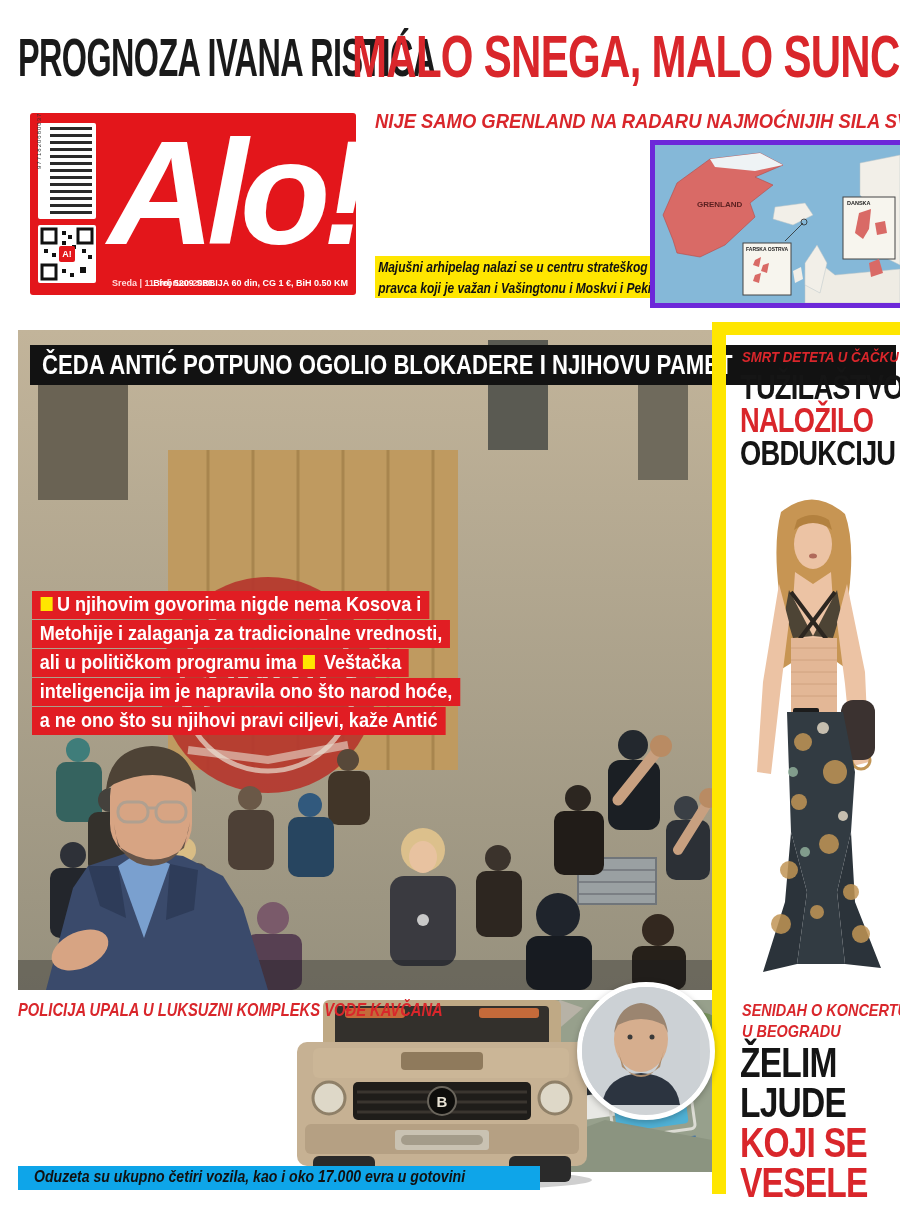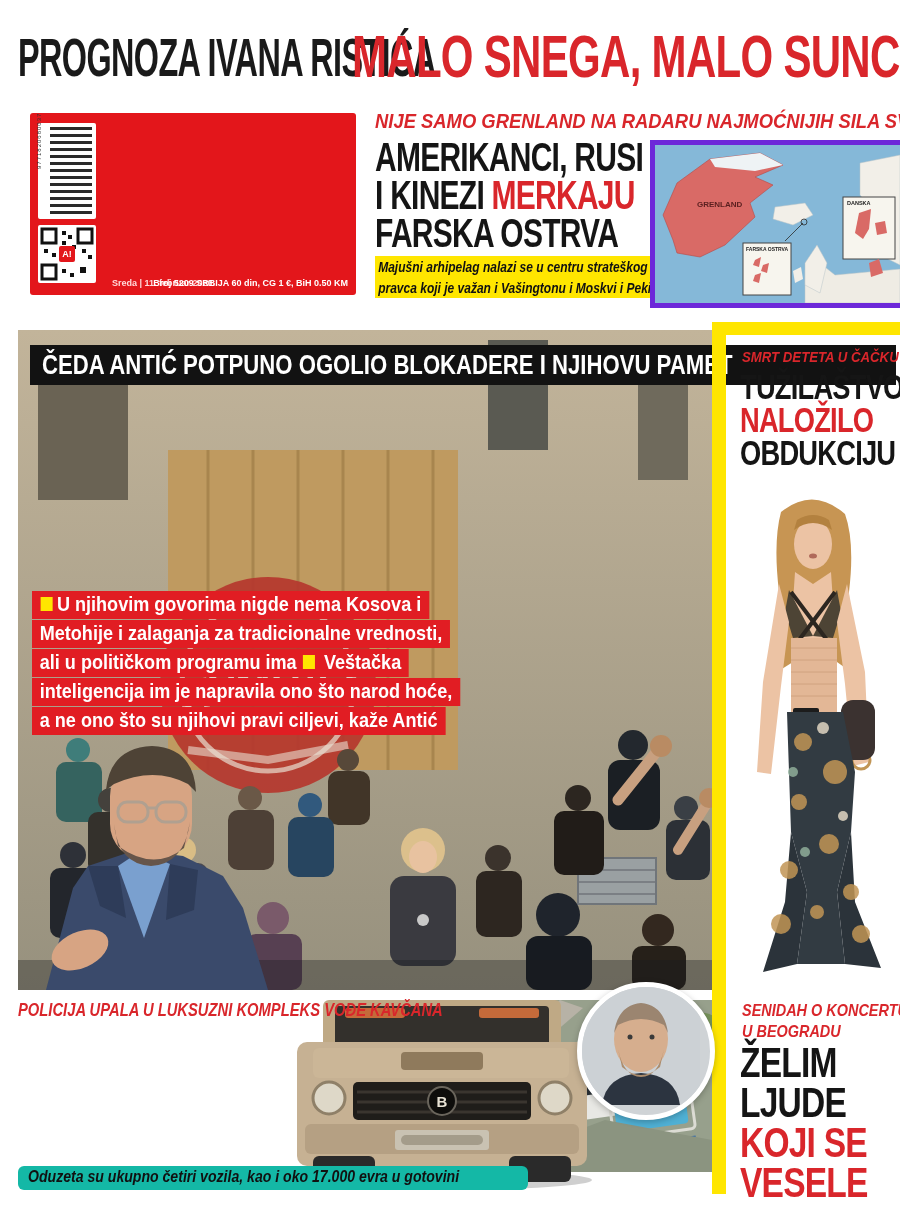--- a/index.html
+++ b/index.html
@@ -80,21 +80,21 @@
       transform-origin:0 0;white-space:nowrap;letter-spacing:-1px;}
   .sb-hl2 .red{color:#d9262b;}
 
   
   .zv-kicker{left:18px;top:1000px;font-size:18px;font-weight:bold;font-style:italic;color:#d9262b;
       transform:scaleX(.82);z-index:12;}
   .zv-hl{left:16px;top:1026px;line-height:45px;z-index:12;}
   .zv-hl .ln{display:block;font-size:49px;font-weight:bold;color:#151515;transform:scaleX(.80);
       transform-origin:0 0;white-space:nowrap;letter-spacing:-1px;}
   .zv-hl .red{color:#d9262b;}
-  .zv-caption{left:18px;top:1166px;background:#14b8a6;padding:2px 10px 4px;z-index:14;border-radius:6px;}
+  .zv-caption{left:18px;top:1166px;background:#0ea5e9;padding:2px 16px 4px;z-index:14;}
   .zv-caption span{display:inline-block;font-size:16px;font-weight:bold;font-style:italic;color:#111;
       transform:scaleX(.88);transform-origin:0 0;white-space:nowrap;}
   .aerial{left:465px;top:1000px;width:247px;height:172px;z-index:2;}
   .brabus{left:283px;top:984px;width:318px;height:206px;z-index:3;}
   .zvicer-circle{left:577px;top:982px;width:128px;height:128px;border-radius:50%;border:5px solid #fff;
       overflow:hidden;z-index:5;box-shadow:0 2px 6px rgba(0,0,0,.25);background:#cfd3d6;}
 </style>
 </head>
 <body>
 
@@ -123,30 +123,26 @@
           <rect x="44" y="24" width="4" height="4"></rect>
             <rect x="50" y="30" width="4" height="4"></rect>
           <rect x="24" y="44" width="4" height="4"></rect>
             <rect x="32" y="48" width="4" height="4"></rect>
           <rect x="42" y="42" width="6" height="6"></rect>
             <rect x="26" y="30" width="4" height="4"></rect>
         </g>
       </svg>
       <div class="qr-center">A!</div>
     </div>
+    <div class="alo-logo noselect">Alo!</div>
     <div class="mast-date">Sreda | 11. februar 2020.</div>
     <div class="mast-issue">Broj 5209 SRBIJA 60 din, CG 1 €, BiH 0.50 KM</div>
   </div>
 
   <span class="abs cnd faroe-kicker noselect">NIJE SAMO GRENLAND NA RADARU NAJMOĆNIJIH SILA SVETA</span>
-  <div class="abs faroe-hl">
-    <span class="ln">AMERIKANCI, RUSI</span>
-    <span class="ln"><span>I KINEZI </span><span class="red">MERKAJU</span></span>
-    <span class="ln">FARSKA OSTRVA</span>
-  </div>
   <div class="abs faroe-deck">
     <span class="dl"><span>Majušni arhipelag nalazi se u centru strateškog pomorskog</span></span>
     <span class="dl"><span>pravca koji je važan i Vašingtonu i Moskvi i Pekingu</span></span>
   </div>
   <div class="abs mapbox">
     <svg width="245" height="158" viewBox="0 0 245 158">
       <rect width="245" height="158" fill="#85b8d8"></rect>
       <path d="M18,95 8,70 22,38 55,14 105,8 128,20 100,32 118,40 95,58 100,72 70,100 45,112 22,108 Z" fill="#d96a66" stroke="#b94844" stroke-width="0.6"></path>
       <path d="M55,14 105,8 128,20 100,26 60,22 Z" fill="#eef3f5"></path>
       <text x="42" y="62" font-size="8" font-weight="bold" fill="#5a1f1f">GRENLAND</text>

